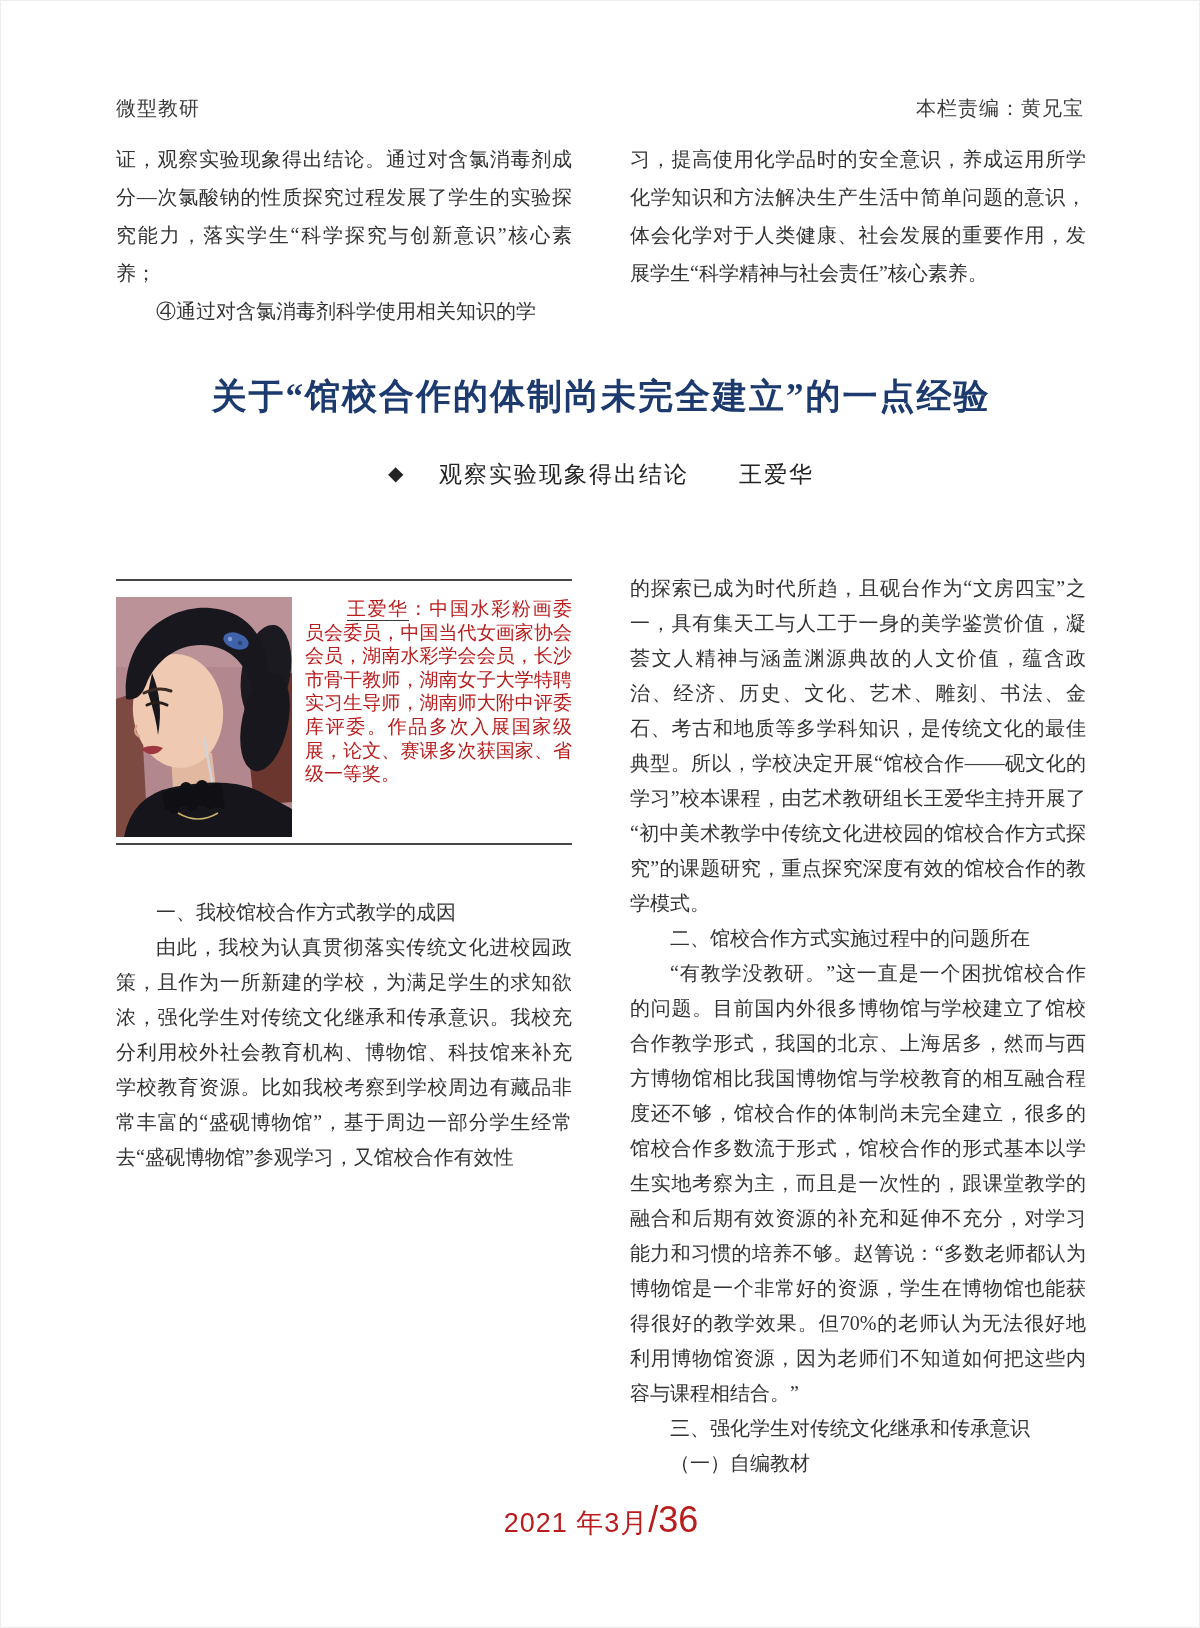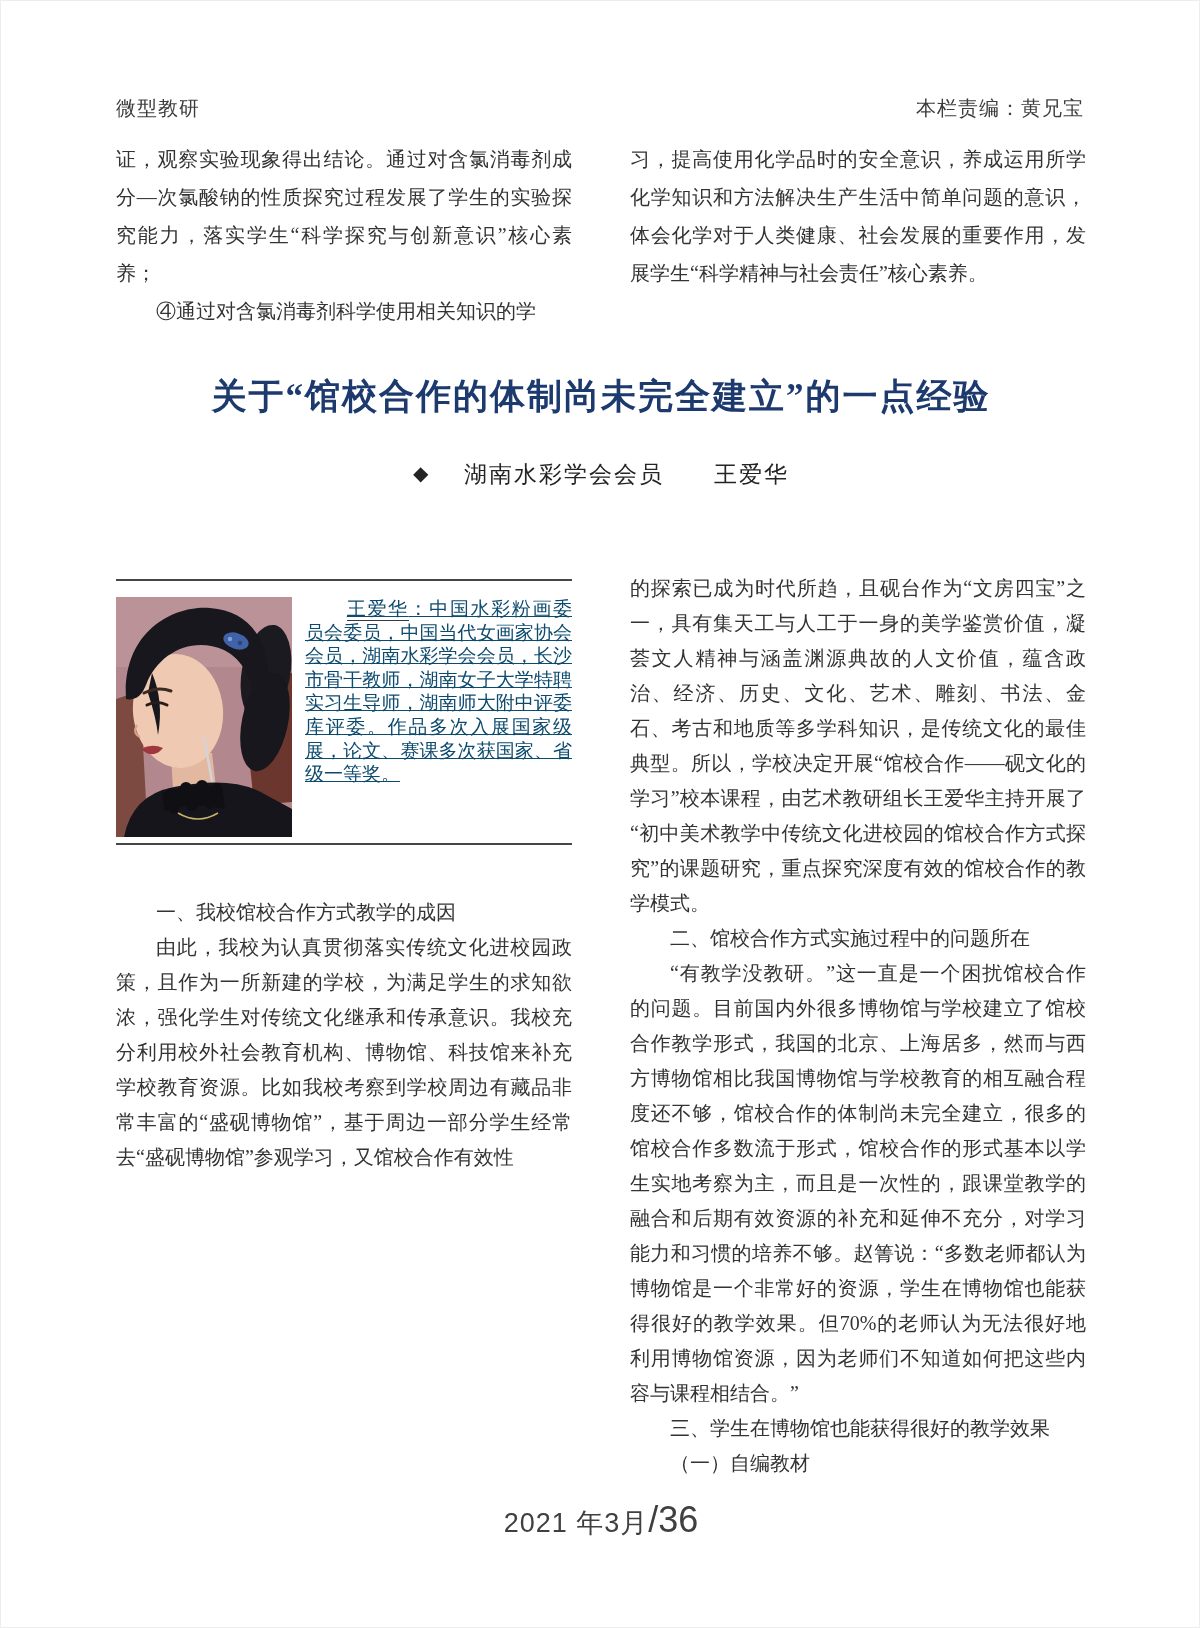--- a/index.html
+++ b/index.html
@@ -35,31 +35,31 @@
   
   .bio-box{
     position:absolute;left:115px;top:578px;width:456px;
     border-top:2px solid #464646;border-bottom:2px solid #464646;
     padding:16px 0 6px;display:flex;gap:13px;box-sizing:content-box;
   }
   .photo-frame{width:176px;height:240px;flex:none;}
   .photo-frame svg{display:block;width:176px;height:240px;}
   .bio-text{
     flex:1;font-size:19px;line-height:23.6px;text-align:justify;
-    text-justify:inter-ideograph;text-indent:2.2em;color:#0c4a6e;text-decoration:underline;
+    text-justify:inter-ideograph;text-indent:2.2em;color:#b91c1c;
   }
   .bio-name{border-bottom:1.5px solid #3a3a3a;padding-bottom:1px;}
   
   .main-col{width:456px;font-size:20px;line-height:35px;color:#333;}
   #left-main{left:115px;top:894px;}
   #right-main{left:629px;top:570px;}
   
   .page-footer{
     position:absolute;left:0;width:1200px;top:1498px;text-align:center;
-    color:#404040;font-family:"Liberation Sans","DejaVu Sans",sans-serif;
+    color:#b91c1c;font-family:"Liberation Sans","DejaVu Sans",sans-serif;
     font-size:27px;letter-spacing:1px;
   }
   .page-footer .page-number{font-size:36px;letter-spacing:0;}
 </style>
 </head>
 <body>
 
 <div class="page-header">
   <span>微型教研</span>
   <span>本栏责编：黄兄宝</span>
@@ -71,21 +71,21 @@
 </div>
 
 <div class="col top-col" id="top-right">
   <p>习，提高使用化学品时的安全意识，养成运用所学化学知识和方法解决生产生活中简单问题的意识，体会化学对于人类健康、社会发展的重要作用，发展学生“科学精神与社会责任”核心素养。</p>
 </div>
 
 <div class="article-title">关于“馆校合作的体制尚未完全建立”的一点经验</div>
 
 <div class="article-byline">
   <span class="marker">◆</span>
-  <span>湖南水彩学会会员　　王爱华</span>
+  <span>观察实验现象得出结论　　王爱华</span>
 </div>
 
 <div class="bio-box">
   <div class="photo-frame">
     <svg viewBox="0 0 176 240" aria-hidden="true">
       <rect width="176" height="240" fill="#b2878d"></rect>
       <rect width="176" height="70" fill="#bb9298"></rect>
       <path d="M0,102 L24,94 L32,240 L0,240 Z" fill="#7c4a41"></path>
       <path d="M126,88 L176,76 L176,205 L138,208 Z" fill="#6b362e"></path>
       <path d="M150,118 m-24,-46 a24,48 10 1,0 48,8 a24,48 10 1,0 -48,-8" fill="#1a1a20"></path>
@@ -121,19 +121,19 @@
 
 <div class="col main-col" id="left-main">
   <p class="indent">一、我校馆校合作方式教学的成因</p>
   <p class="indent">由此，我校为认真贯彻落实传统文化进校园政策，且作为一所新建的学校，为满足学生的求知欲浓，强化学生对传统文化继承和传承意识。我校充分利用校外社会教育机构、博物馆、科技馆来补充学校教育资源。比如我校考察到学校周边有藏品非常丰富的“盛砚博物馆”，基于周边一部分学生经常去“盛砚博物馆”参观学习，又馆校合作有效性</p>
 </div>
 
 <div class="col main-col" id="right-main">
   <p>的探索已成为时代所趋，且砚台作为“文房四宝”之一，具有集天工与人工于一身的美学鉴赏价值，凝荟文人精神与涵盖渊源典故的人文价值，蕴含政治、经济、历史、文化、艺术、雕刻、书法、金石、考古和地质等多学科知识，是传统文化的最佳典型。所以，学校决定开展“馆校合作——砚文化的学习”校本课程，由艺术教研组长王爱华主持开展了“初中美术教学中传统文化进校园的馆校合作方式探究”的课题研究，重点探究深度有效的馆校合作的教学模式。</p>
   <p class="indent">二、馆校合作方式实施过程中的问题所在</p>
   <p class="indent">“有教学没教研。”这一直是一个困扰馆校合作的问题。目前国内外很多博物馆与学校建立了馆校合作教学形式，我国的北京、上海居多，然而与西方博物馆相比我国博物馆与学校教育的相互融合程度还不够，馆校合作的体制尚未完全建立，很多的馆校合作多数流于形式，馆校合作的形式基本以学生实地考察为主，而且是一次性的，跟课堂教学的融合和后期有效资源的补充和延伸不充分，对学习能力和习惯的培养不够。赵箐说：“多数老师都认为博物馆是一个非常好的资源，学生在博物馆也能获得很好的教学效果。但70%的老师认为无法很好地利用博物馆资源，因为老师们不知道如何把这些内容与课程相结合。”</p>
-  <p class="indent">三、学生在博物馆也能获得很好的教学效果</p>
+  <p class="indent">三、强化学生对传统文化继承和传承意识</p>
   <p class="indent">（一）自编教材</p>
 </div>
 
 <div class="page-footer">
   <span>2021 年3月</span><span class="page-number">/36</span>
 </div>
 
 </body></html>

